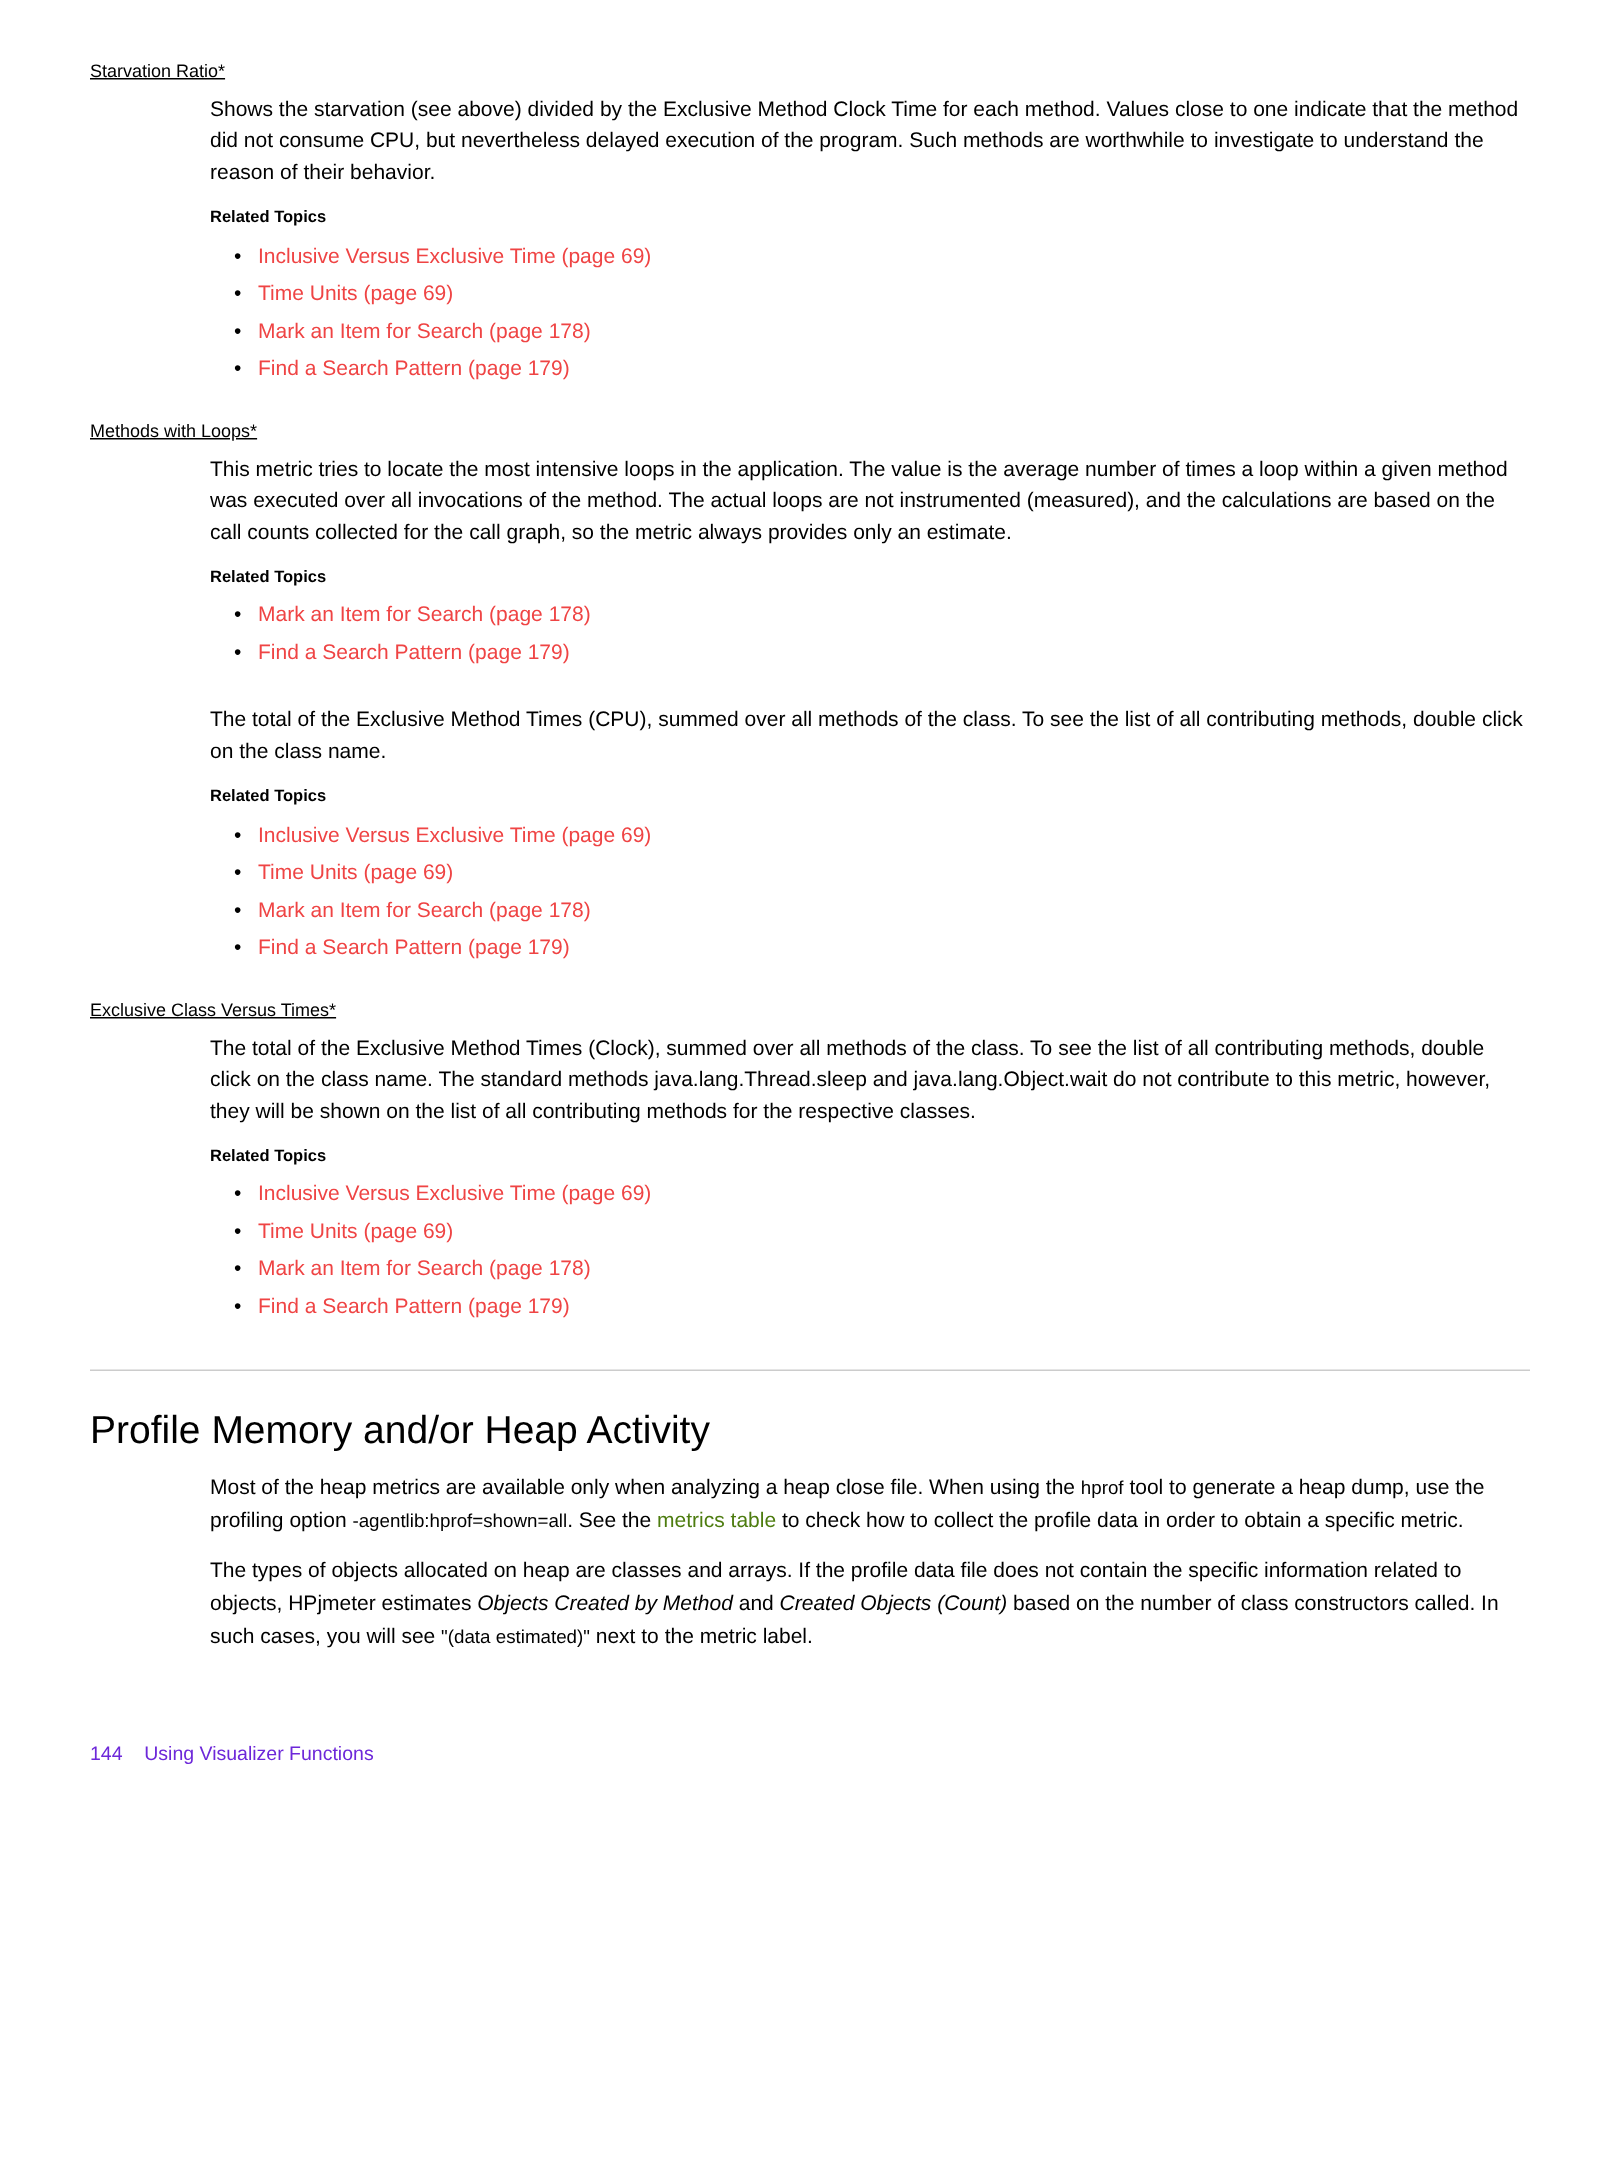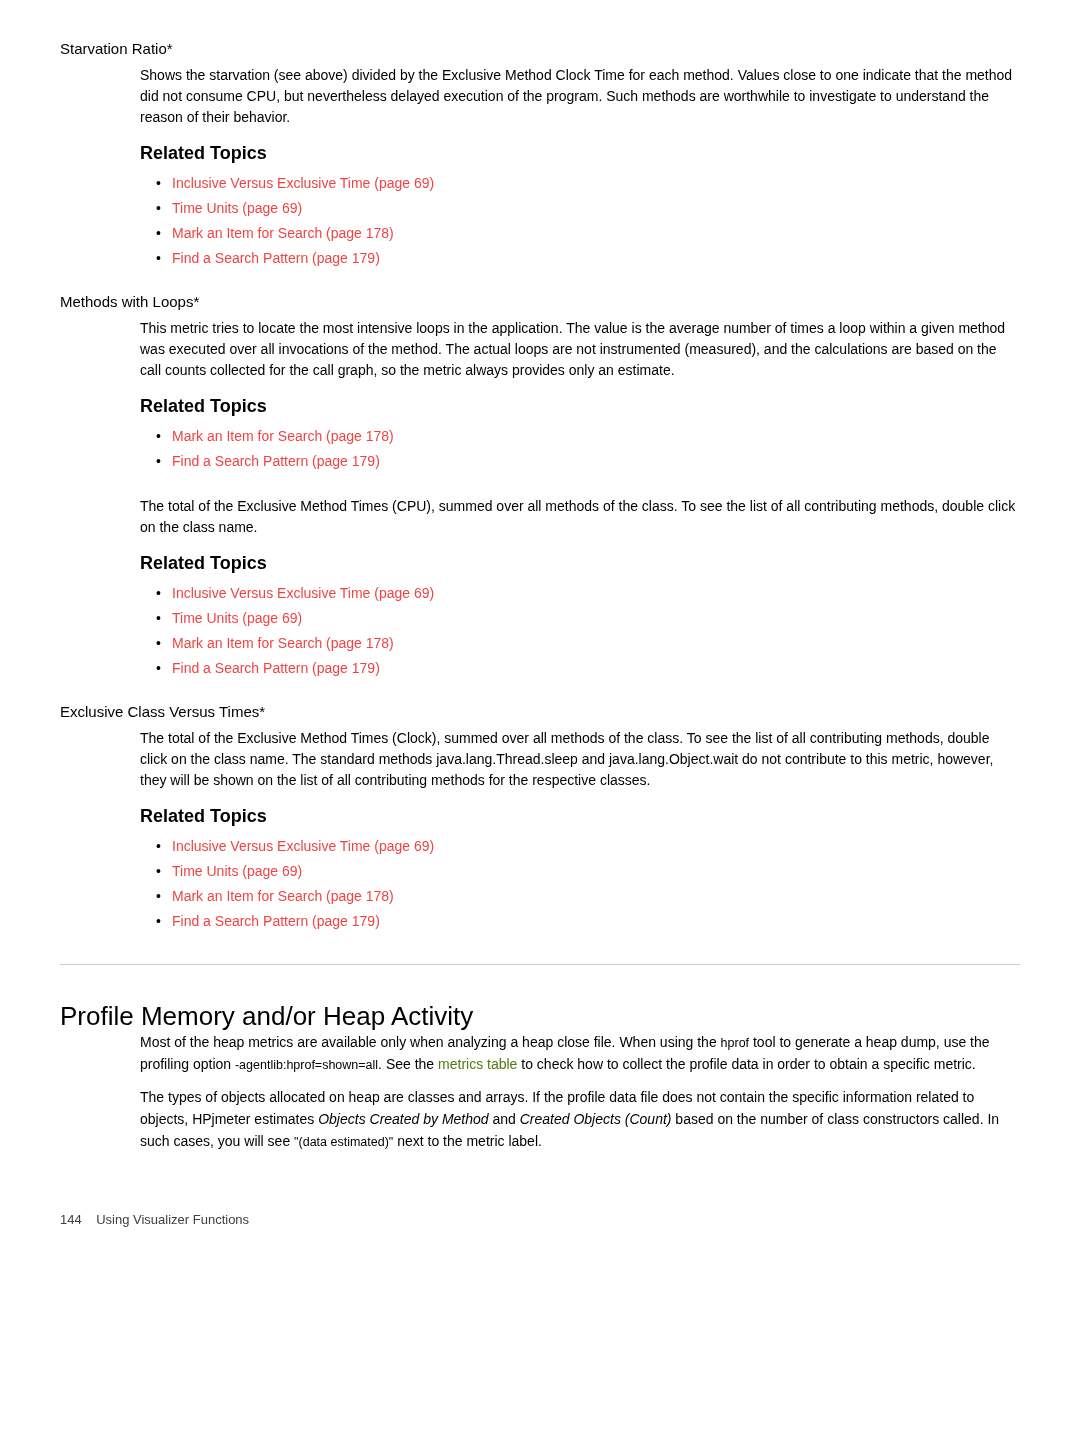--- a/index.html
+++ b/index.html
@@ -16,43 +16,45 @@
       width: 1080px;
       min-height: 1438px;
       padding: 40px 60px 60px 60px;
     }
 
     .section {
       margin-bottom: 24px;
     }
 
     .section-title-main {
-      font-size: 15px;
+      font-size: 12px;
       font-weight: normal;
       margin-bottom: 8px;
       margin-left: 0px;
+      text-decoration: underline;
     }
 
     .section-title-large {
       font-size: 26px;
       font-weight: normal;
+      margin-bottom: 12px;
       margin-top: 32px;
       border-top: 1px solid #cccccc;
-      padding-top: 36px;
+      padding-top: 24px;
     }
 
     .section-body {
       margin-left: 80px;
       margin-bottom: 10px;
       line-height: 1.5;
     }
 
     .related-topics-heading {
       font-weight: bold;
-      font-size: 18px;
+      font-size: 11px;
       margin-top: 12px;
       margin-bottom: 6px;
     }
 
     .related-topics-list {
       list-style: none;
       margin-left: 16px;
     }
 
     .related-topics-list li {
@@ -69,21 +71,21 @@
     }
 
     .related-topics-list li a {
       color: #ef4444;
       text-decoration: none;
     }
 
     .page-footer {
       margin-top: 60px;
       font-size: 13px;
-      color: #404040;
+      color: #6d28d9;
     }
 
     code {
       font-family: Liberation Sans, sans-serif;
       font-size: 12.5px;
       background: none;
     }
 
     em {
       font-style: italic;

